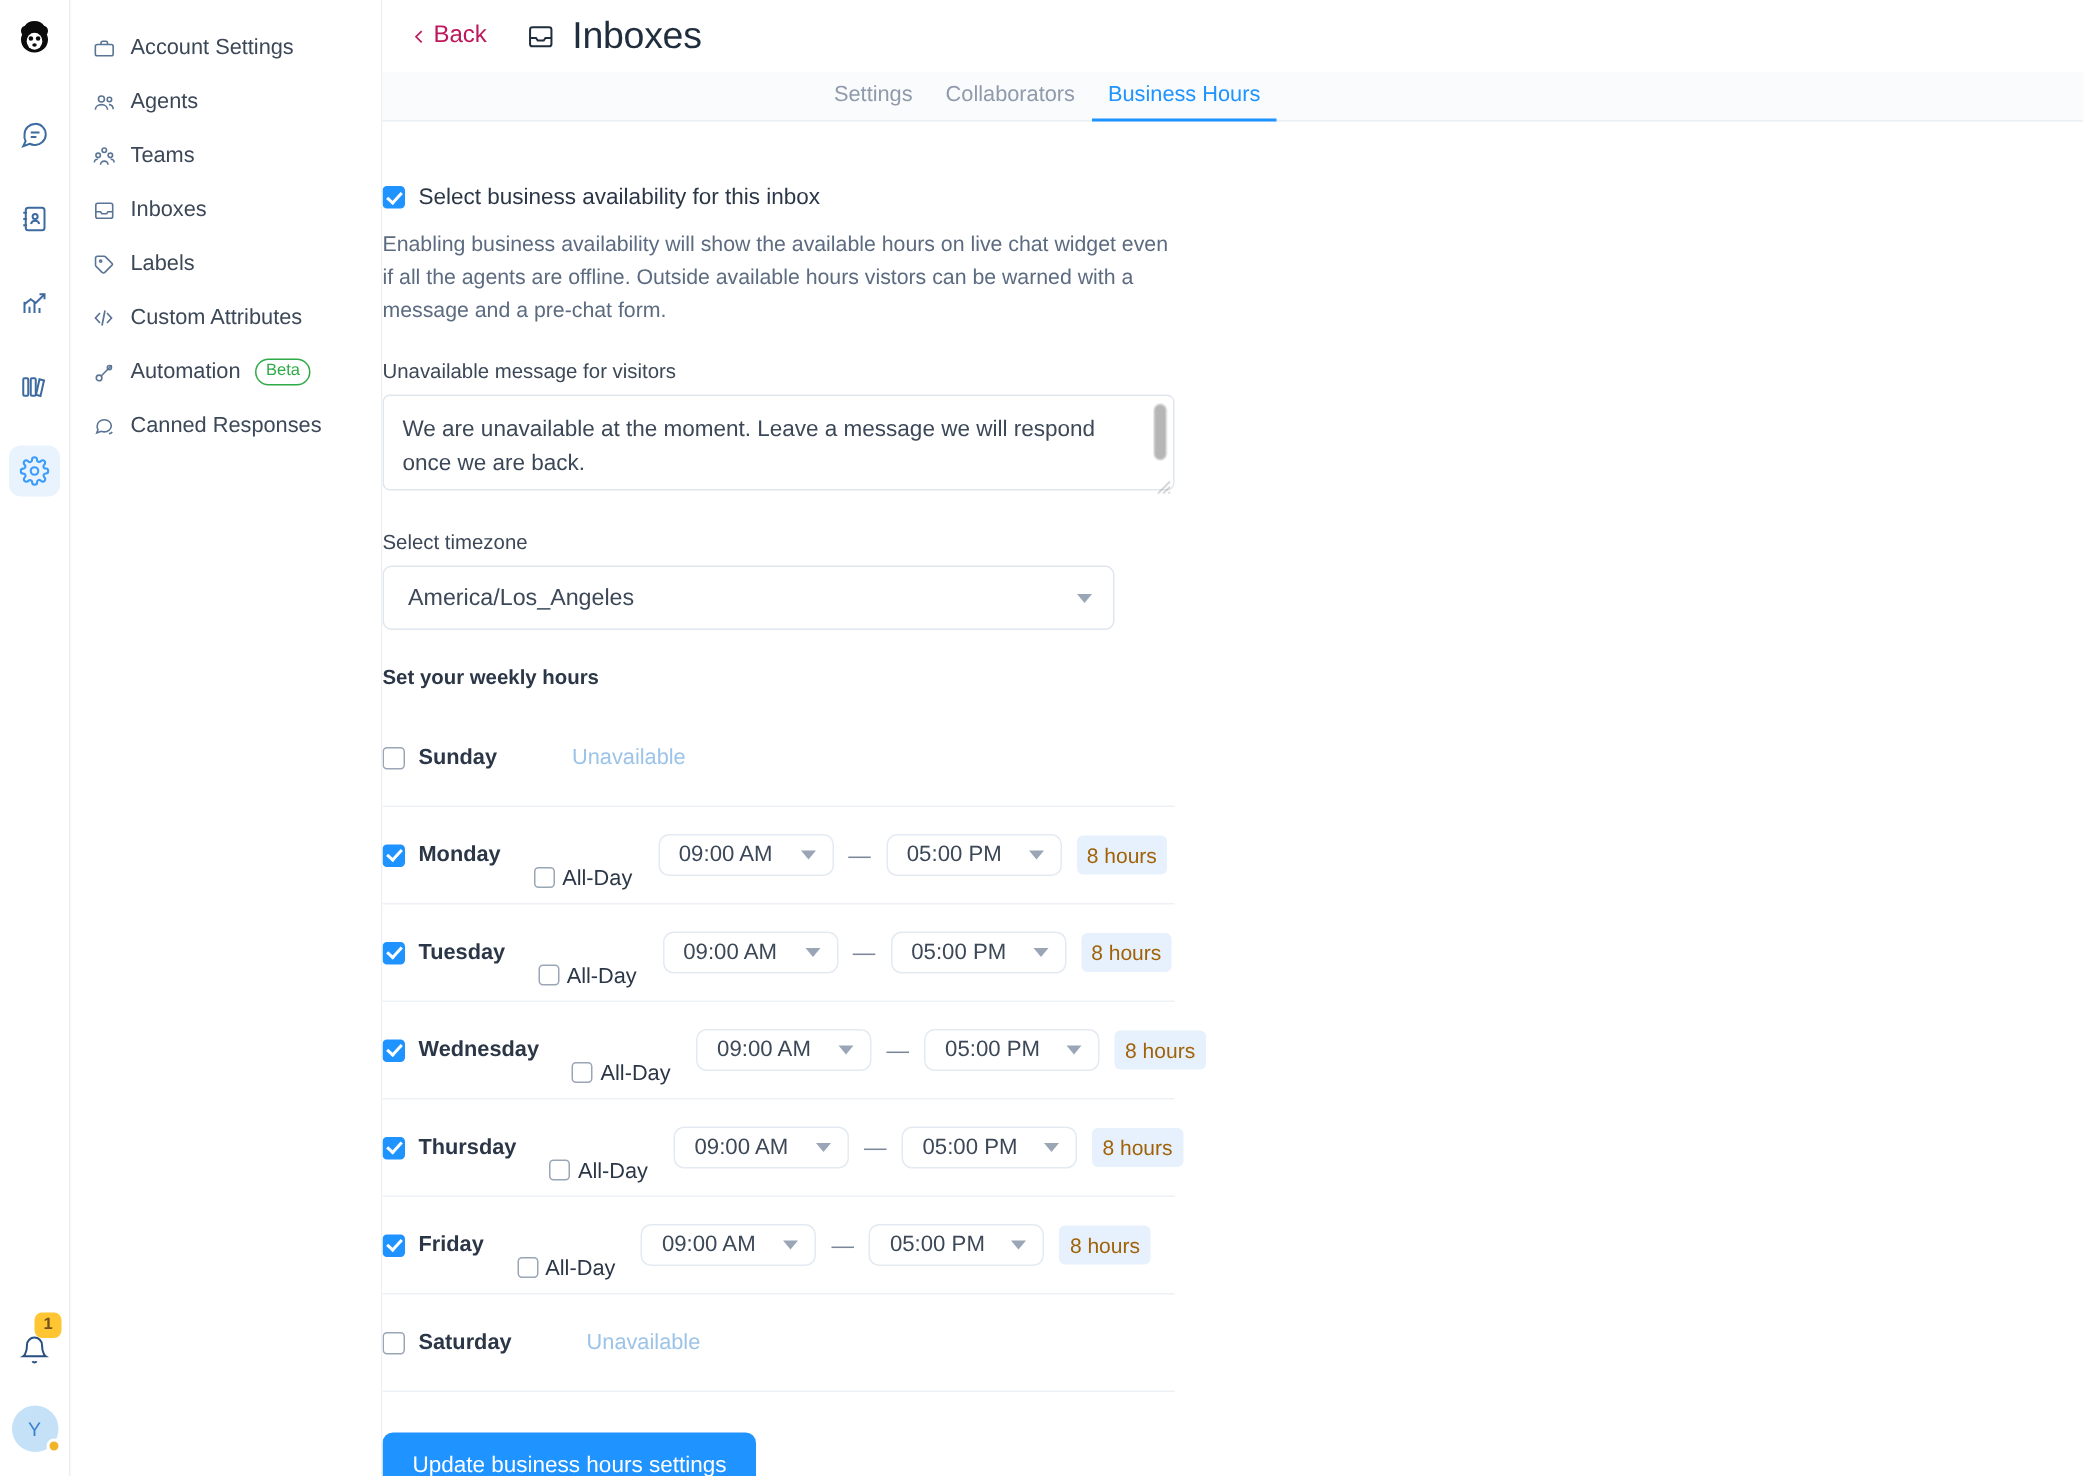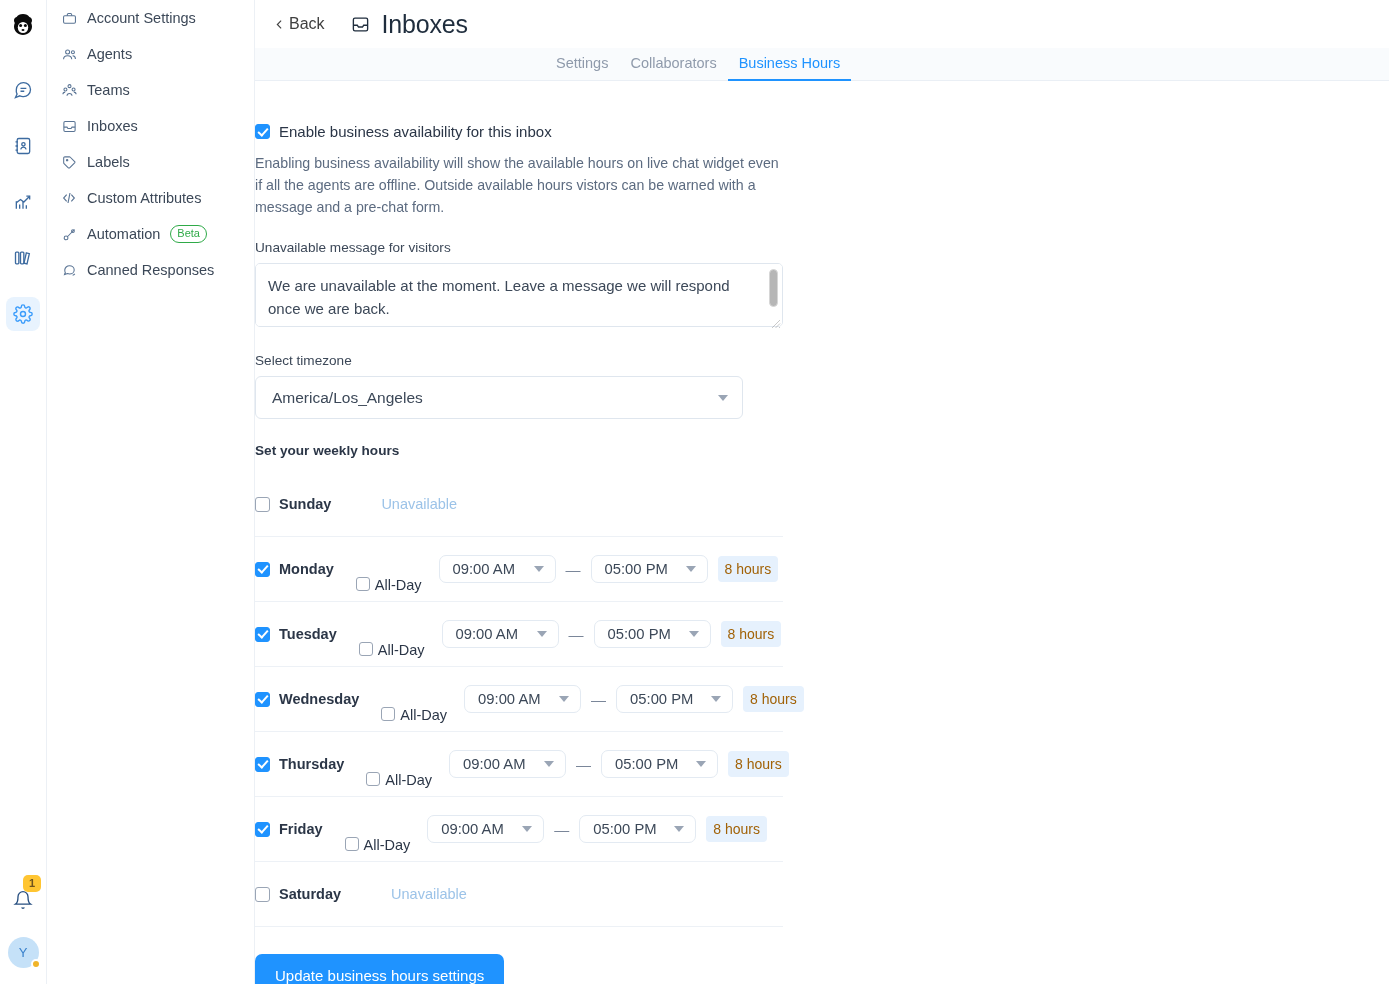--- a/index.html
+++ b/index.html
@@ -48,20 +48,21 @@
     position:absolute; right:-2px; bottom:-1px;
     width:10px; height:10px; border-radius:50%;
     background:#f0b429; border:2px solid #fff;
   }
 
   
   .sidebar {
     width: 208px; flex: 0 0 208px;
     background: #ffffff;
     border-right: 1px solid #ecf0f5;
+    padding-top: 14px;
   }
   .side-item {
     display:flex; align-items:center; gap:10px;
     height: 36px; padding: 0 12px 0 14px;
     font-size: 14.5px; color: #3c4858;
     cursor: pointer;
   }
   .side-item .si-icon { width:16px; height:16px; display:flex; align-items:center; justify-content:center; color:#5a7494; flex:0 0 16px;}
   .beta {
     border:1px solid #2faa48; color:#2faa48;
@@ -70,21 +71,21 @@
   }
 
   
   .main { flex:1; min-width:0; display:flex; flex-direction:column; background:#fff; }
   .topbar {
     height: 48px; display:flex; align-items:center; gap:12px;
     padding: 0 0 0 18px;
   }
   .back {
     display:flex; align-items:center; gap:3px;
-    color:#404040; font-size:16px; cursor:pointer;
+    color:#be185d; font-size:16px; cursor:pointer;
   }
   .inbox-hdr-icon { color:#1f2d3d; display:flex; align-items:center; margin-left:14px;}
   .page-title { font-size: 25px; color:#1f2d3d; letter-spacing:-0.2px; }
 
   .tabs {
     height: 33px; display:flex; align-items:flex-end; gap: 0;
     padding-left: 290px;
     background:#f9fbfd;
     border-bottom: 1px solid #eaeff5;
   }
@@ -365,21 +366,21 @@
       <div class="tab active">Business Hours</div>
     </div>
 
     <div class="content">
 
 
       <div class="col-right">
 
         <div class="chk-row">
           <span class="cb on"></span>
-          <span class="enable-label">Enable business availability for this inbox</span>
+          <span class="enable-label">Select business availability for this inbox</span>
         </div>
 
         <p class="desc">Enabling business availability will show the available hours on live chat widget even if all the agents are offline. Outside available hours vistors can be warned with a message and a pre-chat form.</p>
 
         <div class="field-label">Unavailable message for visitors</div>
         <div class="ta-wrap">
           <textarea class="msg" placeholder="We are unavailable at the moment. Leave a message we will respond once we are back." style="">We are unavailable at the moment. Leave a message we will respond once we are back.</textarea>
           <div class="ta-scroll"></div>
           <svg class="ta-grip" viewBox="0 0 10 10">
               <path d="M9 1L1 9M9 4.5L4.5 9M9 8L8 9" stroke="#8a8a8a" stroke-width="0.9"></path>

